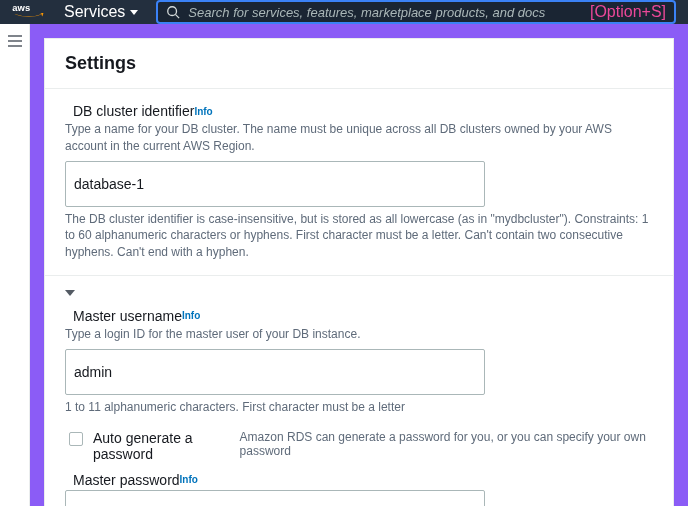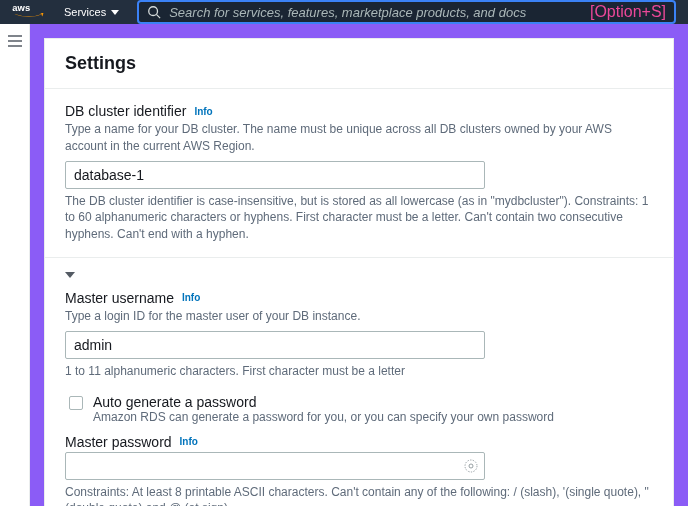--- a/index.html
+++ b/index.html
@@ -21,21 +21,21 @@
     padding: 0 12px;
     gap: 18px;
     color: #fff;
   }
   .aws-logo {
     display: flex;
     align-items: center;
   }
   .services-menu {
     color: #fff;
-    font-size: 11px;
+    font-size: 16px;
     display: flex;
     align-items: center;
     gap: 5px;
     cursor: pointer;
   }
   .caret-down {
     display: inline-block;
     width: 0; height: 0;
     border-left: 4px solid transparent;
     border-right: 4px solid transparent;
@@ -98,22 +98,23 @@
     font-size: 18px;
     font-weight: 700;
   }
   .panel-body {
     padding: 14px 20px 20px;
   }
   .field-block { margin-bottom: 10px; }
   .label-row {
     display: flex;
     align-items: center;
-    gap: 8px;
+    gap: 0;
     margin-bottom: 2px;
+    margin-left: 8px;
   }
   .field-label {
     font-size: 14px;
     font-weight: 400;
     color: #16191f;
   }
   .info-link {
     color: #0073bb;
     font-size: 10px;
     font-weight: 700;
@@ -121,21 +122,21 @@
   }
   .field-desc {
     font-size: 12px;
     color: #5f6b7a;
     line-height: 1.4;
     margin-bottom: 6px;
   }
   .text-input {
     width: 420px;
     max-width: 100%;
-    height: 28px;
+    height: 46px;
     border: 1px solid #aab7b8;
     border-radius: 2px;
     padding: 4px 8px;
     font-size: 14px;
     color: #16191f;
   }
   .helper {
     font-size: 12px;
     color: #5f6b7a;
     line-height: 1.4;
@@ -170,21 +171,21 @@
   }
   .checkbox-box {
     width: 14px;
     height: 14px;
     border: 1px solid #aab7b8;
     border-radius: 2px;
     margin-top: 2px;
     flex-shrink: 0;
     cursor: pointer;
   }
-  .checkbox-texts { display: flex; flex-direction: column; }
+  .checkbox-texts { display: flex; flex-direction: row; }
   .checkbox-label { font-size: 14px; font-weight: 400; }
   .checkbox-desc { font-size: 12px; color: #5f6b7a; }
   .pw-wrap { position: relative; width: 420px; max-width: 100%; }
   .pw-wrap .text-input { width: 100%; padding-right: 30px; }
   .eye-icon {
     position: absolute;
     right: 6px;
     top: 50%;
     transform: translateY(-50%);
     color: #879196;

